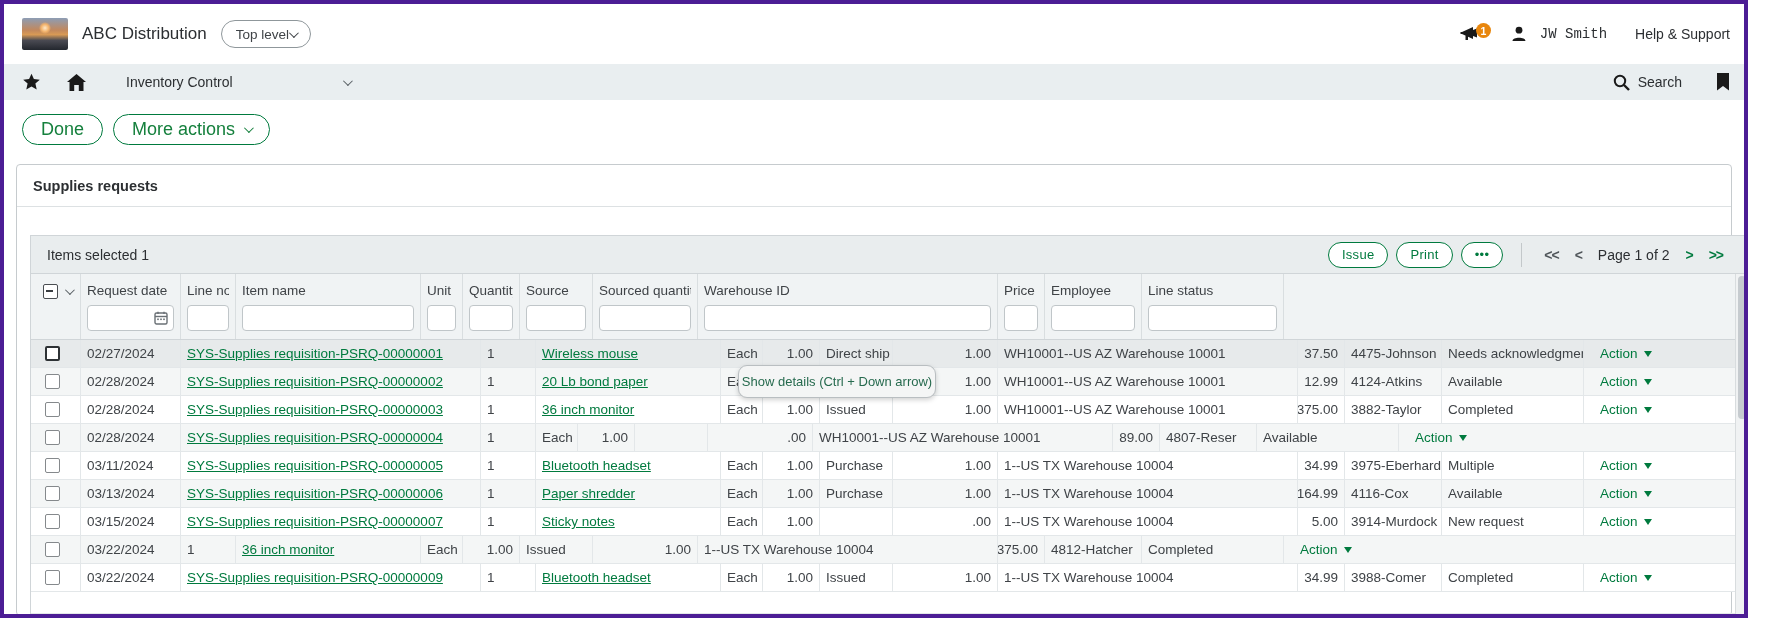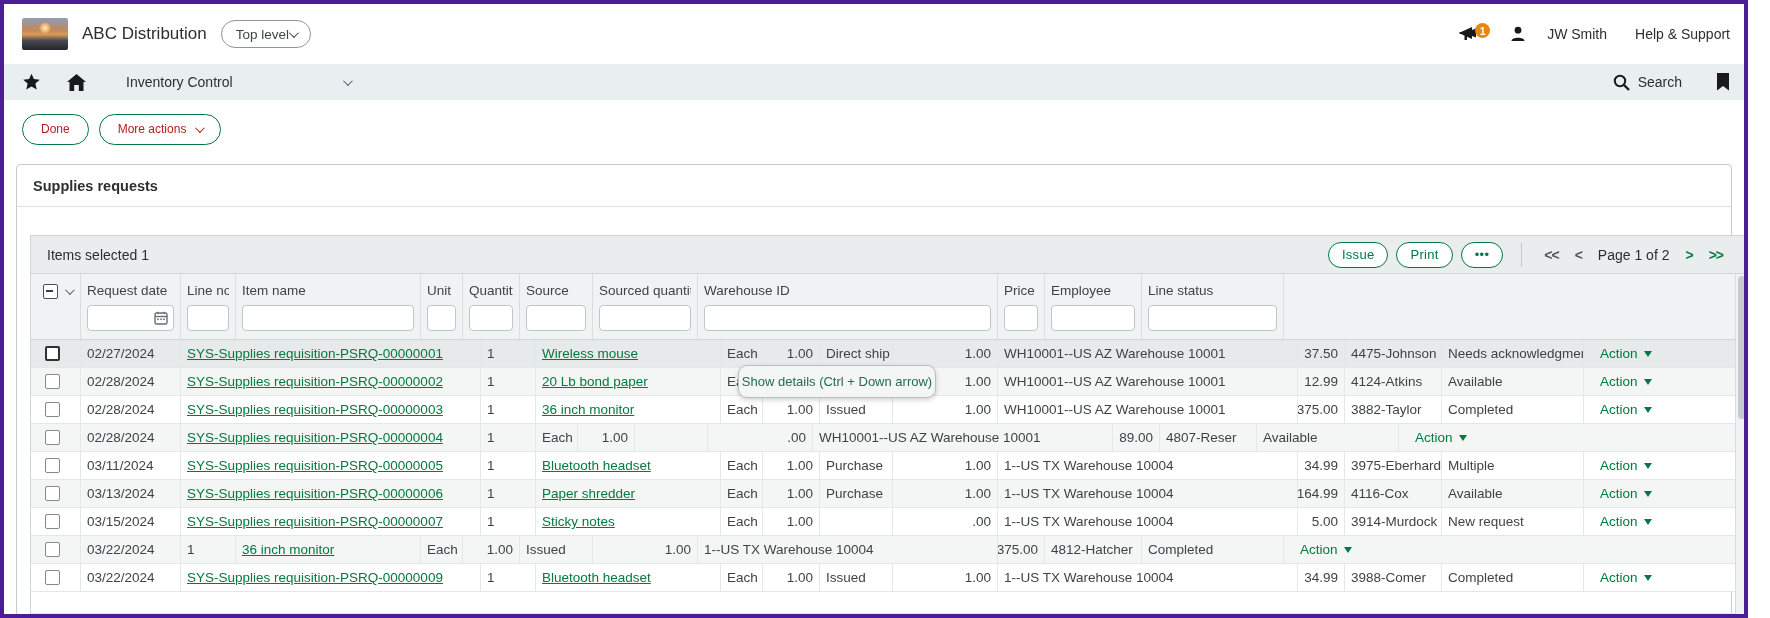--- a/index.html
+++ b/index.html
@@ -17,38 +17,38 @@
   .company { font-size:17px; color:#2c2f32; }
   .pill { display:inline-flex; align-items:center; border-radius:16px; background:#fff; cursor:pointer;
     font-family:inherit; font-size:13.5px; }
   .env { border:1px solid #8f979b; color:#3f4347; height:28px; padding:0 14px; }
   .chev { width:7px; height:7px; border-right:1.7px solid currentColor; border-bottom:1.7px solid currentColor;
     transform:rotate(45deg) translateY(-2px); display:inline-block; }
   .tb-right { display:flex; align-items:center; gap:28px; font-size:14px; color:#2c2f32; }
   .notif { position:relative; cursor:pointer; display:flex; }
   .badge { position:absolute; right:-9px; top:-1px; background:#e8860d; color:#fff; font-size:10.5px; font-weight:bold;
     width:15px; height:15px; border-radius:50%; display:flex; align-items:center; justify-content:center; }
-  .userbox { display:flex; align-items:center; gap:20px; cursor:pointer; }
+  .userbox { display:flex; align-items:center; gap:12px; cursor:pointer;font-family:Liberation Mono, monospace; }
   .icon { display:block; }
 
   
   .navbar { height:36px; background:#e9eef0; display:flex; align-items:center; justify-content:space-between; padding:0 14px 0 18px; }
   .nav-left { display:flex; align-items:center; }
   .nav-ic { width:44px; display:flex; align-items:center; cursor:pointer; }
   .menuitem { display:flex; align-items:center; gap:10px; margin-left:16px; font-size:14px; color:#2c2f32; cursor:pointer; }
   .menuitem .chev { color:#5a6065; margin-left:100px; }
   .nav-right { display:flex; align-items:center; gap:34px; }
   .searchbox { display:flex; align-items:center; gap:8px; font-size:14px; color:#2c2f32; cursor:pointer; }
 
   
   .titlerow { height:58px; display:flex; align-items:center; justify-content:space-between; padding:0 16px 0 18px; }
   .titlerow h1 { font-size:23px; font-weight:700; color:#2c2f32; letter-spacing:.2px; }
   .title-actions { display:flex; gap:10px; }
-  .gbtn { border:1.6px solid #007a3e; color:#b91c1c; height:31px; padding:0 18px; border-radius:16px; background:#fff;
-    display:inline-flex; align-items:center; gap:9px; font-size:12px; cursor:pointer; font-family:inherit; }
+  .gbtn { border:1.6px solid #007a3e; color:#15803d; height:31px; padding:0 18px; border-radius:16px; background:#fff;
+    display:inline-flex; align-items:center; gap:9px; font-size:18px; cursor:pointer; font-family:inherit; }
   .gbtn .chev { border-width:1.6px; }
 
   
   .panel { margin:6px 12px 0 12px; border:1px solid #c6cbce; border-radius:4px; height:452px; }
   .panel-title { font-size:14.5px; font-weight:bold; color:#2c2f32; padding:13px 16px 12px 16px; border-bottom:1px solid #dde1e3; }
   .gridwrap { padding:28px 13px 0 13px; position:relative; }
   .gridblock { border:1px solid #d0d5d8; border-bottom:none; position:relative; width:1718px; }
 
   
   .gtoolbar { height:38px; background:#e9edee; display:flex; align-items:center; justify-content:space-between;

